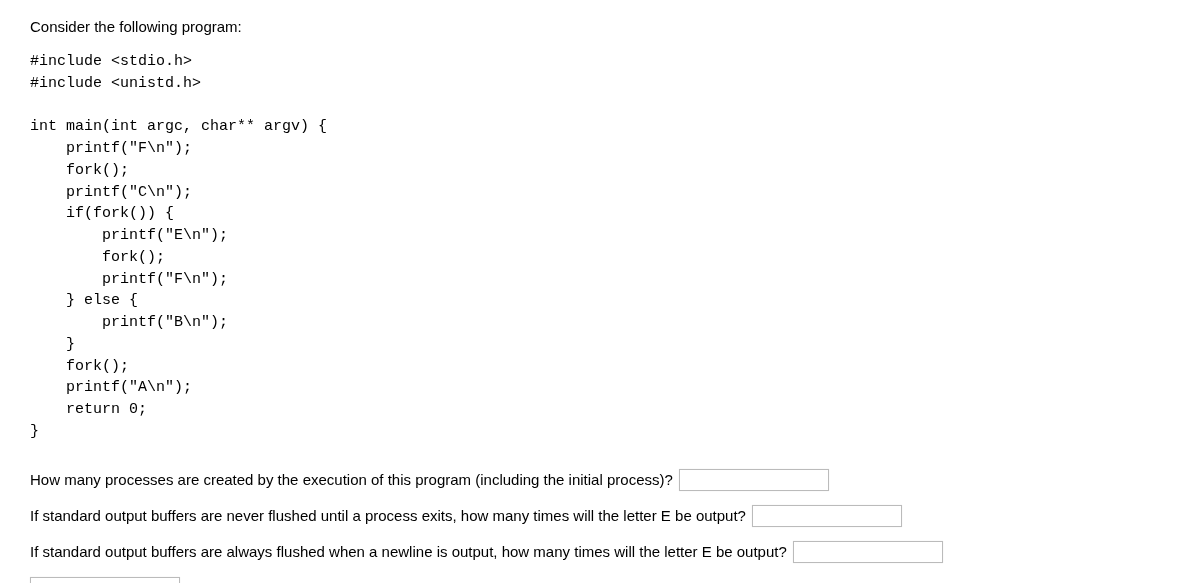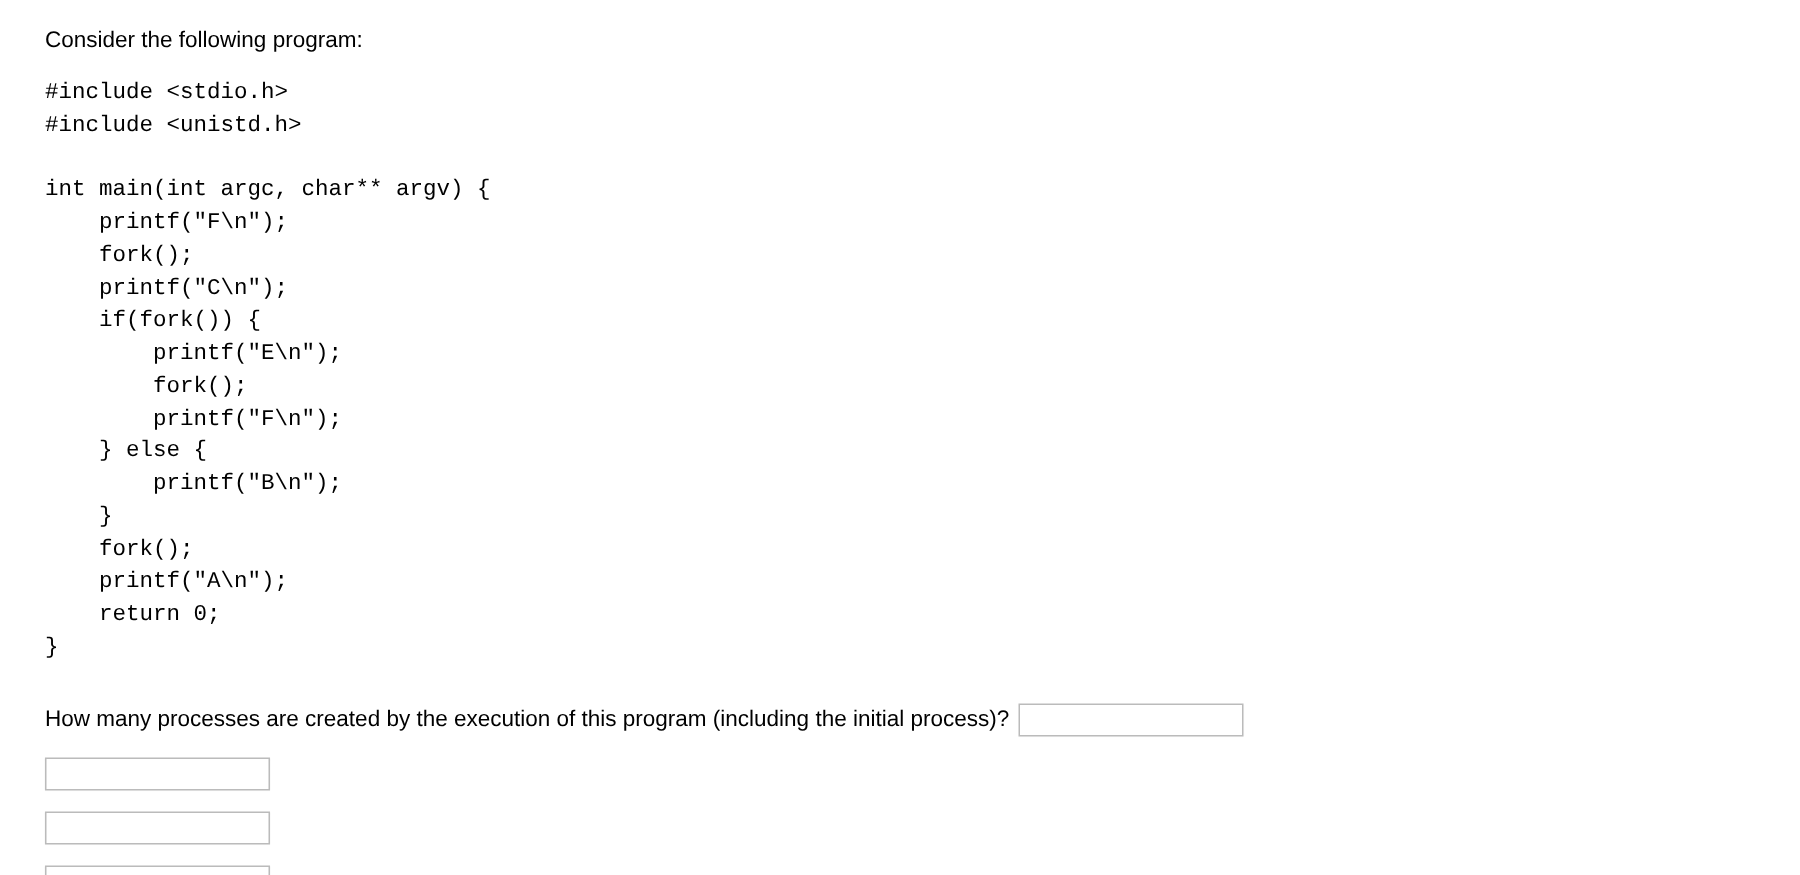--- a/index.html
+++ b/index.html
@@ -63,22 +63,24 @@
     printf("A\n");
     return 0;
 }</div>
 
 <div class="q-row">
   <span>How many processes are created by the execution of this program (including the initial process)?</span>
   <input class="answer-input" type="text" value="" style="">
 </div>
 
 <div class="q-row">
+  <span>If standard output buffers are never flushed until a process exits, how many times will the letter E be output?</span>
   <input class="answer-input" type="text" value="" style="">
 </div>
 
 <div class="q-row">
+  <span>If standard output buffers are always flushed when a newline is output, how many times will the letter E be output?</span>
   <input class="answer-input" type="text" value="" style="">
 </div>
 
 <div class="q-row">
   <input class="answer-input" type="text" value="" style="">
 </div>
 
 </body></html>

